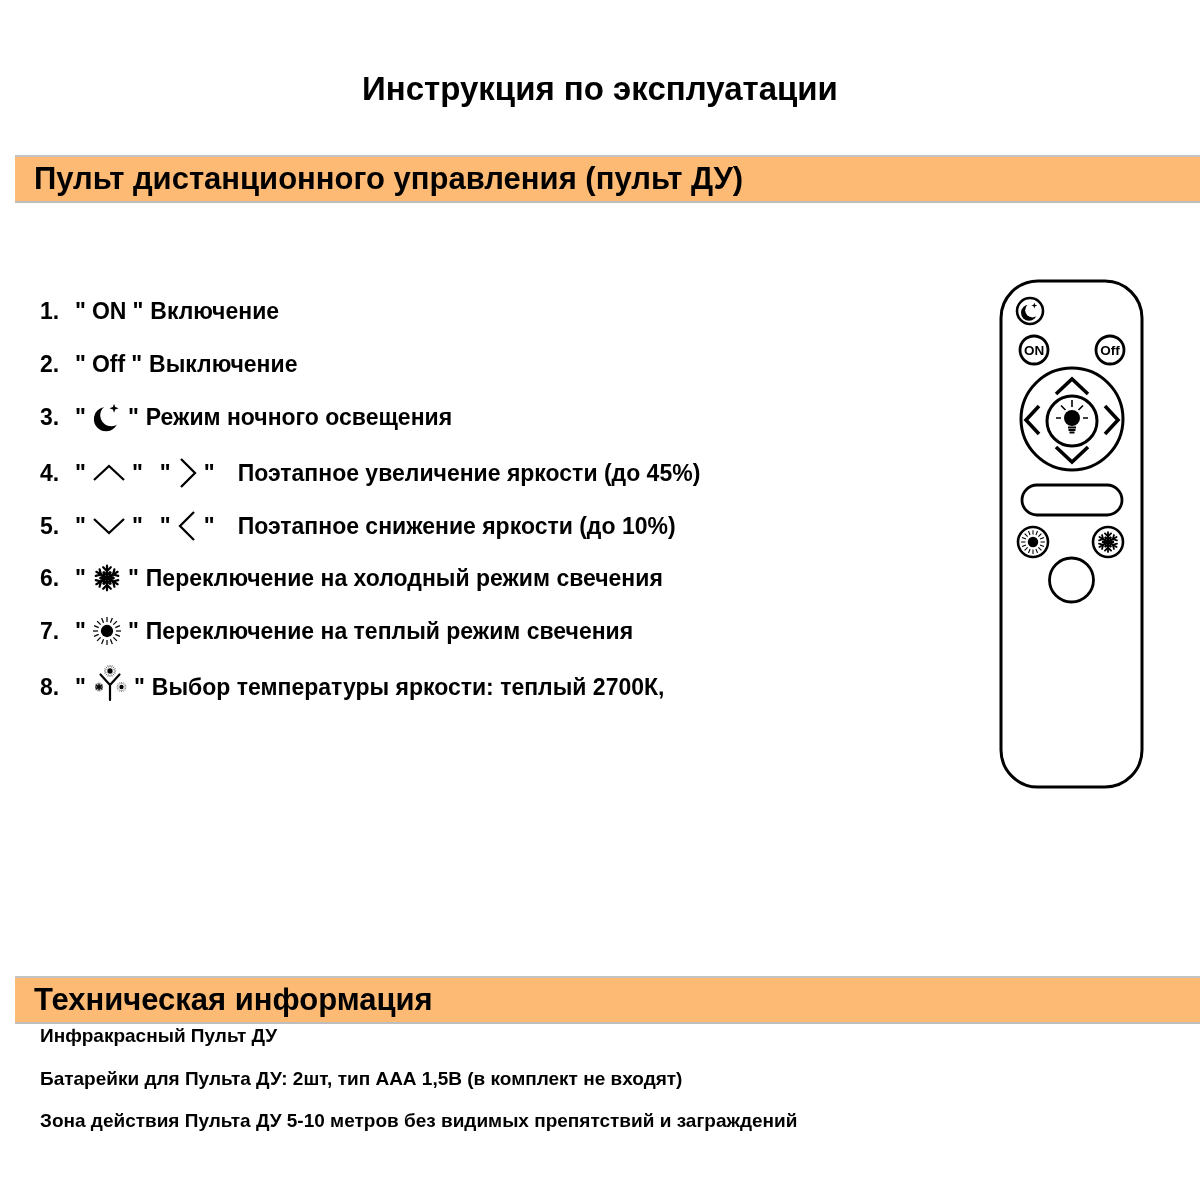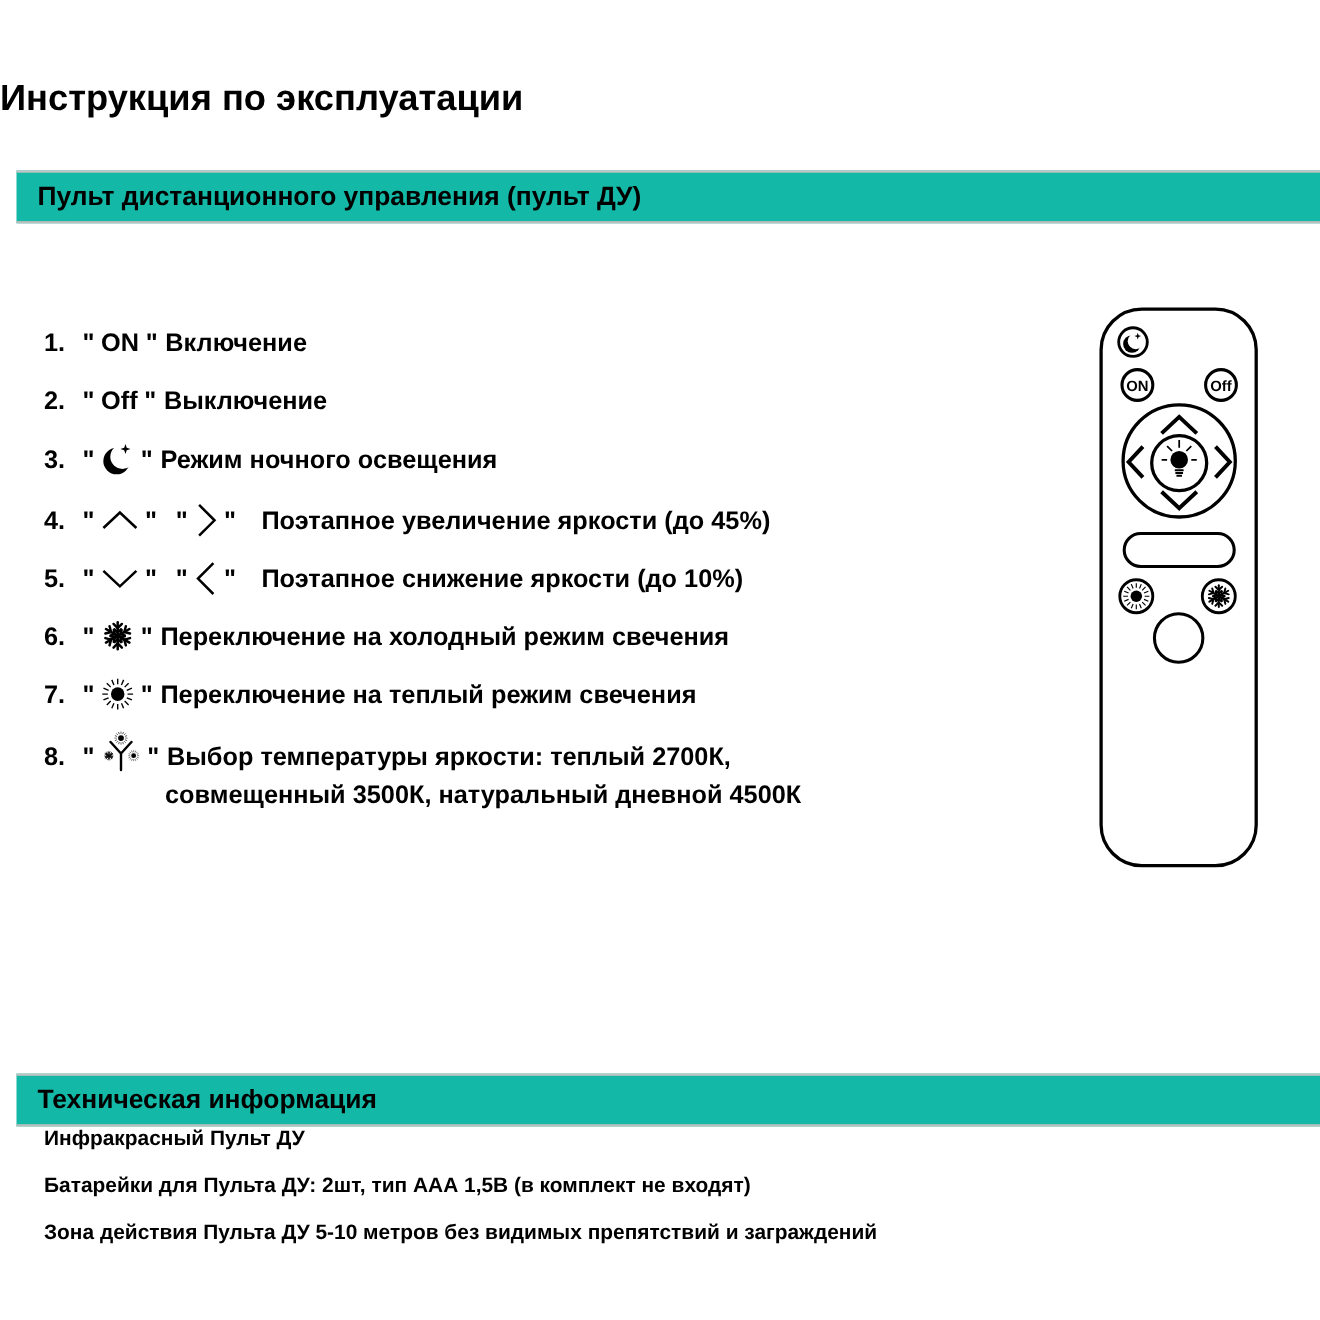--- a/index.html
+++ b/index.html
@@ -4,27 +4,27 @@
 <style>
   * { box-sizing: border-box; }
   html, body { margin: 0; padding: 0; }
   body {
     width: 1200px; height: 1200px; position: relative; overflow: hidden;
     background: #ffffff; color: #000000;
     font-family: "Liberation Sans", sans-serif; font-weight: 700;
   }
   .title {
     position: absolute; top: 70px; left: 0; width: 100%;
-    font-size: 33px; letter-spacing: 0px;
+    text-align: center; font-size: 33px; letter-spacing: 0px;
   }
   .bar {
     position: absolute; left: 15px; width: 1185px; height: 48px;
-    background: #14b8a6;
+    background: #fdba74;
     border-top: 2px solid #c3c3c3; border-bottom: 2px solid #bdbdbd;
-    display: flex; align-items: center; padding-left: 19px; font-size: 24px;
+    display: flex; align-items: center; padding-left: 19px; font-size: 31px;
   }
   #bar-remote { top: 155px; }
   #bar-tech   { top: 976px; }
   .item {
     position: absolute; left: 40px; font-size: 23px;
     white-space: nowrap; line-height: 27px;
   }
   .num { display: inline-block; min-width: 31px; }
   .q   { margin: 0 4px; }
   .qq  { margin-left: 13px; }
@@ -136,21 +136,20 @@
     </svg><span class="q">"</span><span class="desc">Переключение на теплый режим свечения</span>
 </div>
 
 <div class="item" style="top:669px">
   <span class="num">8.</span><span class="q">"</span><svg class="icon" width="36" height="40" viewBox="0 0 36 40" style="top:-5px">
     <path d="M18,21 L18,36 M18,21 L8.5,10.5 M18,21 L27.5,10.5" stroke="#000" stroke-width="2.2" stroke-linecap="round" fill="none"></path>
     <use href="#sun" transform="translate(18,7) scale(0.48)"></use>
     <use href="#flake" transform="translate(7,23) scale(0.36)"></use>
     <use href="#sun" transform="translate(29.5,23) scale(0.40)"></use>
   </svg><span class="q">"</span><span class="desc">Выбор температуры яркости: теплый 2700К,</span>
-  <div class="line2">совмещенный 3500К, натуральный дневной 4500К</div>
 </div>
 
 <div class="remote-wrap">
   <svg width="145" height="510" viewBox="0 0 145 510">
     <rect x="2" y="2" width="141" height="506" rx="37" fill="#fff" stroke="#000" stroke-width="3"></rect>
 
     <g>
       <circle cx="31" cy="32" r="13" fill="#fff" stroke="#000" stroke-width="2.6"></circle>
       <g>
         <use href="#crescent" transform="translate(30,33) scale(0.76)"></use>

